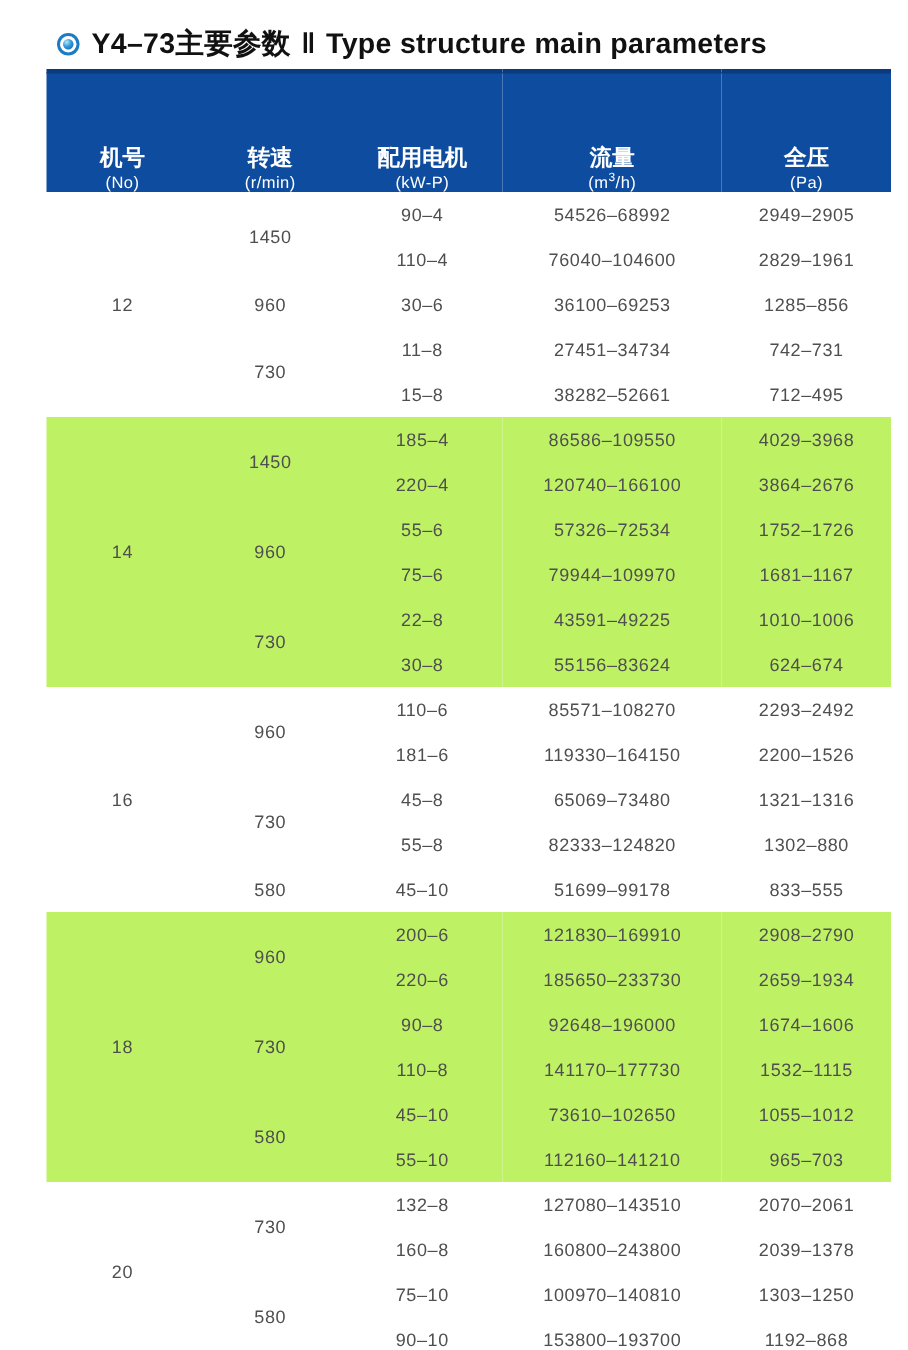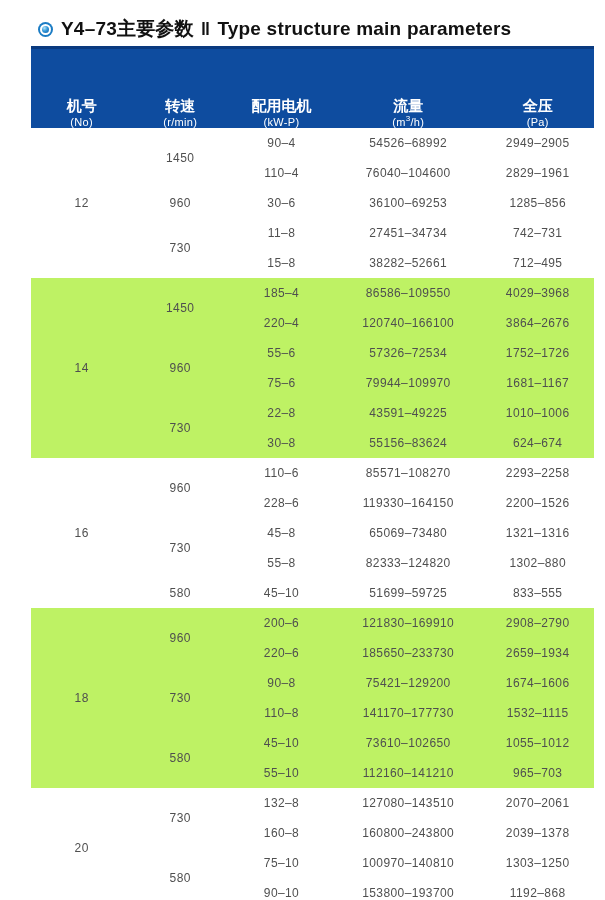--- a/index.html
+++ b/index.html
@@ -180,60 +180,60 @@
         <tr>
           <td class="alt">30–8</td>
           <td class="alt">55156–83624</td>
           <td class="alt">624–674</td>
         </tr>
         <tr>
           <td rowspan="5">16</td>
           <td rowspan="2">960</td>
           <td>110–6</td>
           <td>85571–108270</td>
-          <td>2293–2258</td>
-        </tr>
-        <tr>
-          <td>228–6</td>
+          <td>2293–2492</td>
+        </tr>
+        <tr>
+          <td>181–6</td>
           <td>119330–164150</td>
           <td>2200–1526</td>
         </tr>
         <tr>
           <td rowspan="2">730</td>
           <td>45–8</td>
           <td>65069–73480</td>
           <td>1321–1316</td>
         </tr>
         <tr>
           <td>55–8</td>
           <td>82333–124820</td>
           <td>1302–880</td>
         </tr>
         <tr>
           <td rowspan="1">580</td>
           <td>45–10</td>
-          <td>51699–59725</td>
+          <td>51699–99178</td>
           <td>833–555</td>
         </tr>
         <tr>
           <td rowspan="6" class="alt">18</td>
           <td rowspan="2" class="alt">960</td>
           <td class="alt">200–6</td>
           <td class="alt">121830–169910</td>
           <td class="alt">2908–2790</td>
         </tr>
         <tr>
           <td class="alt">220–6</td>
           <td class="alt">185650–233730</td>
           <td class="alt">2659–1934</td>
         </tr>
         <tr>
           <td rowspan="2" class="alt">730</td>
           <td class="alt">90–8</td>
-          <td class="alt">75421–129200</td>
+          <td class="alt">92648–196000</td>
           <td class="alt">1674–1606</td>
         </tr>
         <tr>
           <td class="alt">110–8</td>
           <td class="alt">141170–177730</td>
           <td class="alt">1532–1115</td>
         </tr>
         <tr>
           <td rowspan="2" class="alt">580</td>
           <td class="alt">45–10</td>

